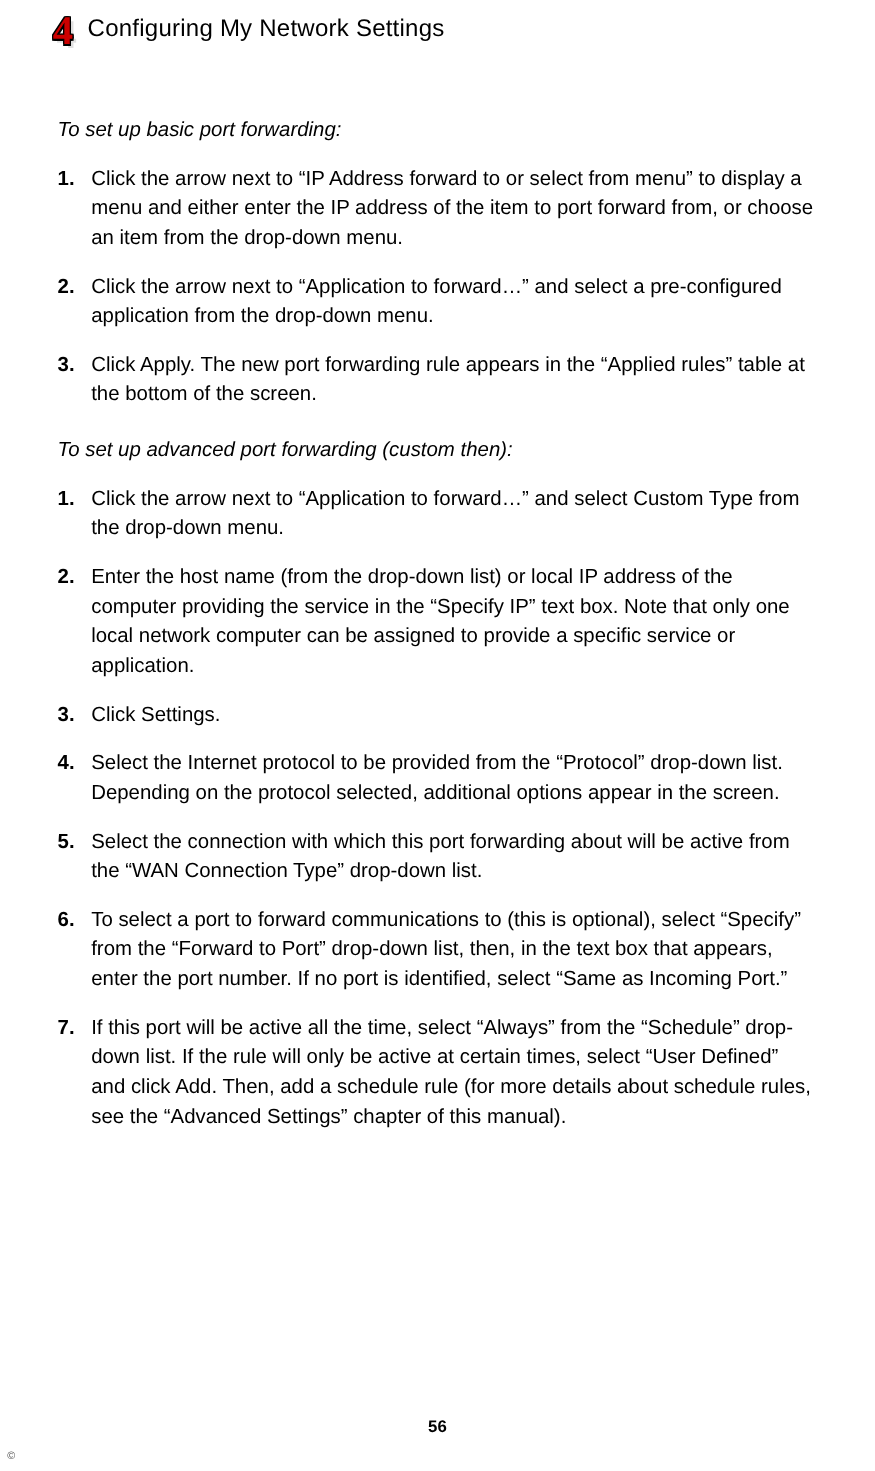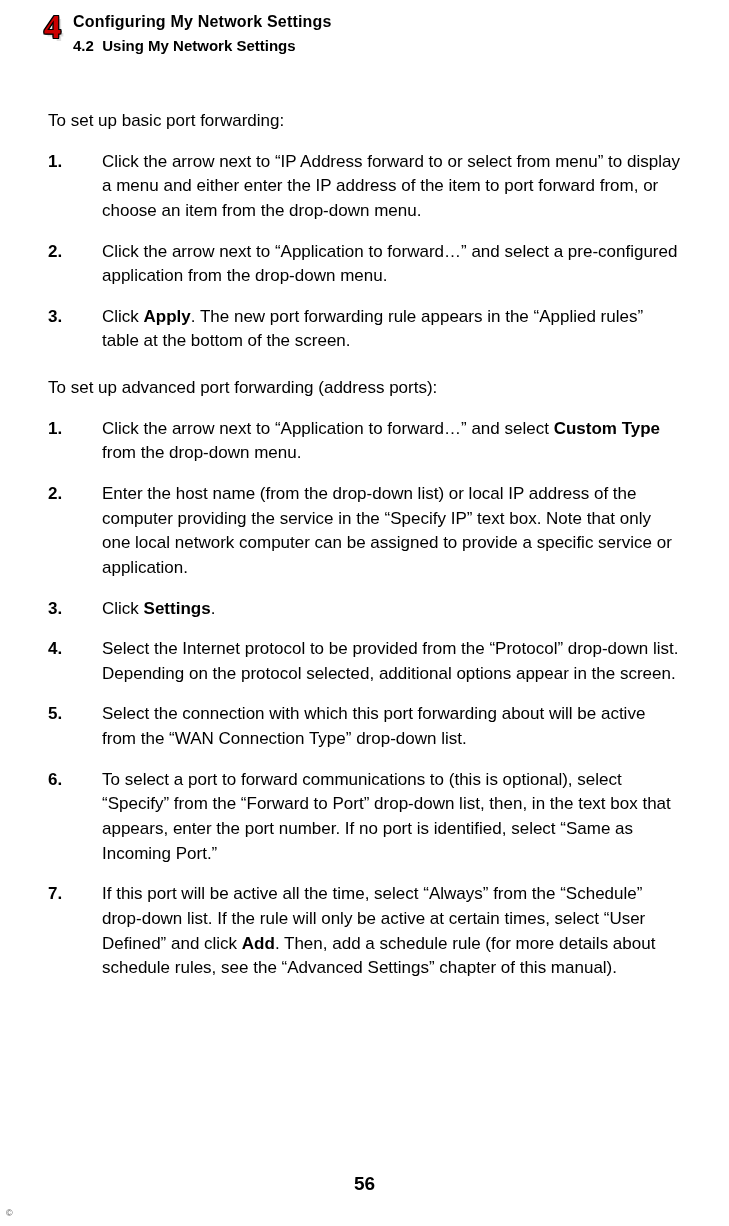--- a/index.html
+++ b/index.html
@@ -33,84 +33,81 @@
       0 -1px 0 #000,
       1px 1px 0 #000,
       -1px -1px 0 #000,
       1px -1px 0 #000,
       -1px 1px 0 #000,
       3px 3px 0 rgba(0,0,0,0.12);
     line-height: 1;
     padding-top: 2px;
   }
   .header-text { padding-top: 2px; }
-  .chapter-title { font-weight: 700; font-size: 16px; letter-spacing: 0.2px; }
+  .chapter-title { font-weight: 400; font-size: 20px; letter-spacing: 0.2px; }
   .section-title { font-weight: 800; font-size: 15px; margin-top: 2px; }
-  .intro { margin-bottom: 16px; }
+  .intro { margin-bottom: 16px; font-style: italic; }
   ol.steps {
     list-style: none;
     margin: 0 0 22px 0;
   }
   ol.steps li {
     display: flex;
     margin-bottom: 16px;
   }
   ol.steps li .num {
     flex: 0 0 28px;
     font-weight: 700;
   }
-  ol.steps li .txt { flex: 1; margin-left: 26px; }
-  .bold { font-weight: 700; }
+  ol.steps li .txt { flex: 1; }
+  .bold { font-weight: 400; }
   .page-num {
     position: absolute;
     bottom: 28px;
     left: 0;
     width: 100%;
     text-align: center;
     font-weight: 700;
-    font-size: 19px;
+    font-size: 14px;
   }
   .copy {
     position: absolute;
     bottom: 6px;
     left: 6px;
     font-size: 9px;
     color: #555;
   }
 </style>
 </head>
 <body>
 
 <div class="header">
   <div class="chapter-num">4</div>
   <div class="header-text">
     <div class="chapter-title">Configuring My Network Settings</div>
-    <div class="section-title">
-      <span>4.2</span>&nbsp;&nbsp;<span>Using My Network Settings</span>
-    </div>
   </div>
 </div>
 
 <p class="intro">To set up basic port forwarding:</p>
 <ol class="steps" id="basic-steps">
     <li>
       <span class="num">1.</span>
       <span class="txt"><span>Click the arrow next to “IP Address forward to or select from menu” to display a menu and either enter the IP address of the item to port forward from, or choose an item from the drop-down menu.</span></span>
     </li>
     <li>
       <span class="num">2.</span>
       <span class="txt"><span>Click the arrow next to “Application to forward…” and select a pre-configured application from the drop-down menu.</span></span>
     </li>
     <li>
       <span class="num">3.</span>
       <span class="txt"><span>Click </span><span class="bold">Apply</span><span>. The new port forwarding rule appears in the “Applied rules” table at the bottom of the screen.</span></span>
     </li>
   </ol>
 
-<p class="intro">To set up advanced port forwarding (address ports):</p>
+<p class="intro">To set up advanced port forwarding (custom then):</p>
 <ol class="steps" id="advanced-steps">
     <li>
       <span class="num">1.</span>
       <span class="txt"><span>Click the arrow next to “Application to forward…” and select </span><span class="bold">Custom Type</span><span> from the drop-down menu.</span></span>
     </li>
     <li>
       <span class="num">2.</span>
       <span class="txt"><span>Enter the host name (from the drop-down list) or local IP address of the computer providing the service in the “Specify IP” text box. Note that only one local network computer can be assigned to provide a specific service or application.</span></span>
     </li>
     <li>

